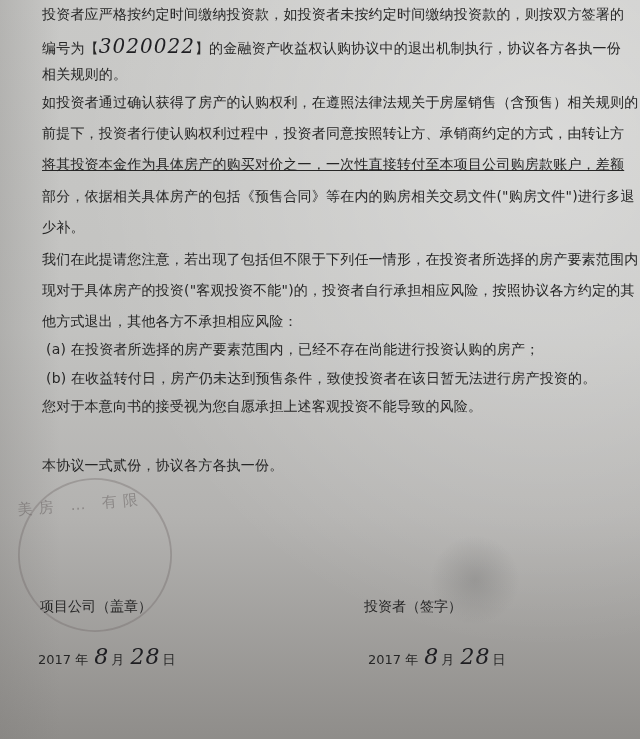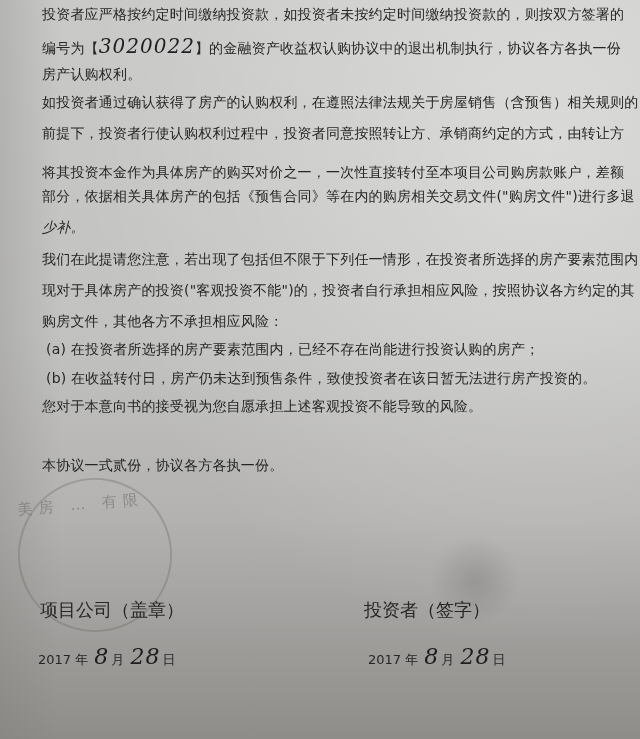--- a/index.html
+++ b/index.html
@@ -34,46 +34,46 @@
     .stamp-text {
       position: absolute; left: 20px; top: 14px; font-size: 15px;
       color: rgba(90,85,85,0.45); letter-spacing: 6px; transform: rotate(20deg);
       white-space: nowrap;
     }
     .smudge {
       position: absolute; left: 430px; top: 535px; width: 90px; height: 90px;
       border-radius: 40%;
       background: radial-gradient(circle, rgba(90,90,90,0.25), rgba(90,90,90,0) 70%);
     }
-    .sign-label { position: absolute; font-size: 18px; color: #262626; white-space: nowrap; }
+    .sign-label { position: absolute; font-size: 14px; color: #262626; white-space: nowrap; }
     .date { position: absolute; font-size: 13px; color: #262626; white-space: nowrap; }
     .date .hand { font-size: 22px; margin: 0 2px; }
   </style>
 </head>
 <body>
 
 <div class="shade-left"></div>
 
 <div class="page">
 
   <div class="line" style="top:6px;">投资者应严格按约定时间缴纳投资款，如投资者未按约定时间缴纳投资款的，则按双方签署的</div>
   <div class="line" style="top:34px;">
     <span>编号为【</span><span class="bracket-field hand">3020022</span><span>】的金融资产收益权认购协议中的退出机制执行，协议各方各执一份</span>
   </div>
-  <div class="line" style="top:66px;">房产认购权利。</div>
+  <div class="line" style="top:66px;">相关规则的。</div>
 
   <div class="line" style="top:94px;">如投资者通过确认获得了房产的认购权利，在遵照法律法规关于房屋销售（含预售）相关规则的</div>
   <div class="line" style="top:125px;">前提下，投资者行使认购权利过程中，投资者同意按照转让方、承销商约定的方式，由转让方</div>
-  <div class="line" style="top:164px;">将其投资本金作为具体房产的购买对价之一，一次性直接转付至本项目公司购房款账户，差额</div>
+  <div class="line" style="top:156px;text-decoration:underline;">将其投资本金作为具体房产的购买对价之一，一次性直接转付至本项目公司购房款账户，差额</div>
   <div class="line" style="top:188px;">部分，依据相关具体房产的包括《预售合同》等在内的购房相关交易文件("购房文件")进行多退</div>
-  <div class="line" style="top:219px;font-style:italic;">少补。</div>
+  <div class="line" style="top:219px;">少补。</div>
 
   <div class="line" style="top:251px;">我们在此提请您注意，若出现了包括但不限于下列任一情形，在投资者所选择的房产要素范围内</div>
   <div class="line" style="top:282px;">现对于具体房产的投资("客观投资不能")的，投资者自行承担相应风险，按照协议各方约定的其</div>
-  <div class="line" style="top:313px;">购房文件，其他各方不承担相应风险：</div>
+  <div class="line" style="top:313px;">他方式退出，其他各方不承担相应风险：</div>
   <div class="line indent-item" style="top:341px;">(a) 在投资者所选择的房产要素范围内，已经不存在尚能进行投资认购的房产；</div>
   <div class="line indent-item" style="top:370px;">(b) 在收益转付日，房产仍未达到预售条件，致使投资者在该日暂无法进行房产投资的。</div>
   <div class="line" style="top:457px;">本协议一式贰份，协议各方各执一份。</div>
 
   <div class="line" style="top:398px;">您对于本意向书的接受视为您自愿承担上述客观投资不能导致的风险。</div>
 
   <div class="stamp">
     <span class="stamp-text">美房 … 有限</span>
   </div>
 

